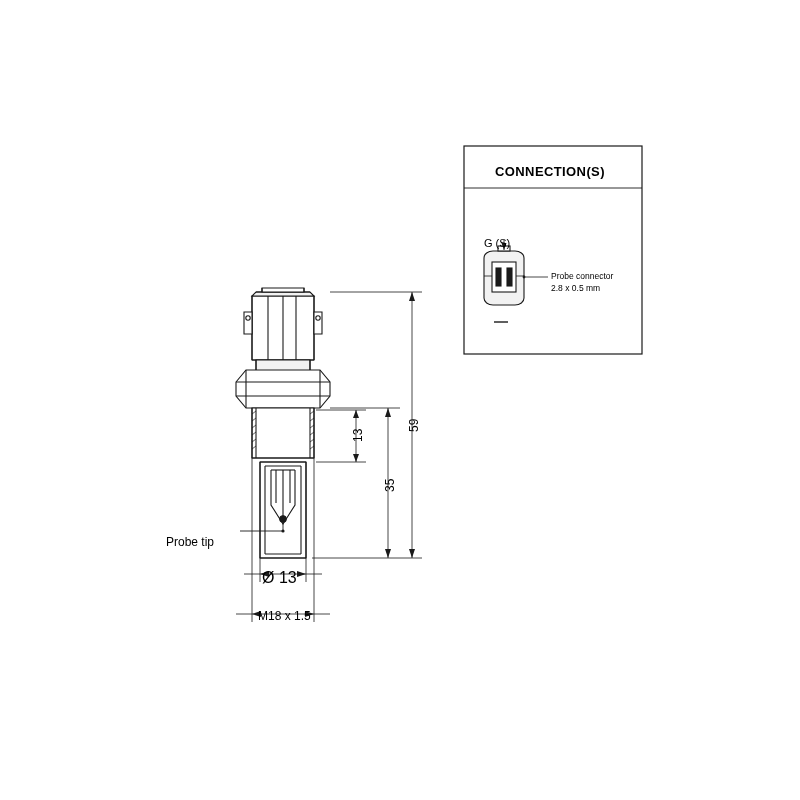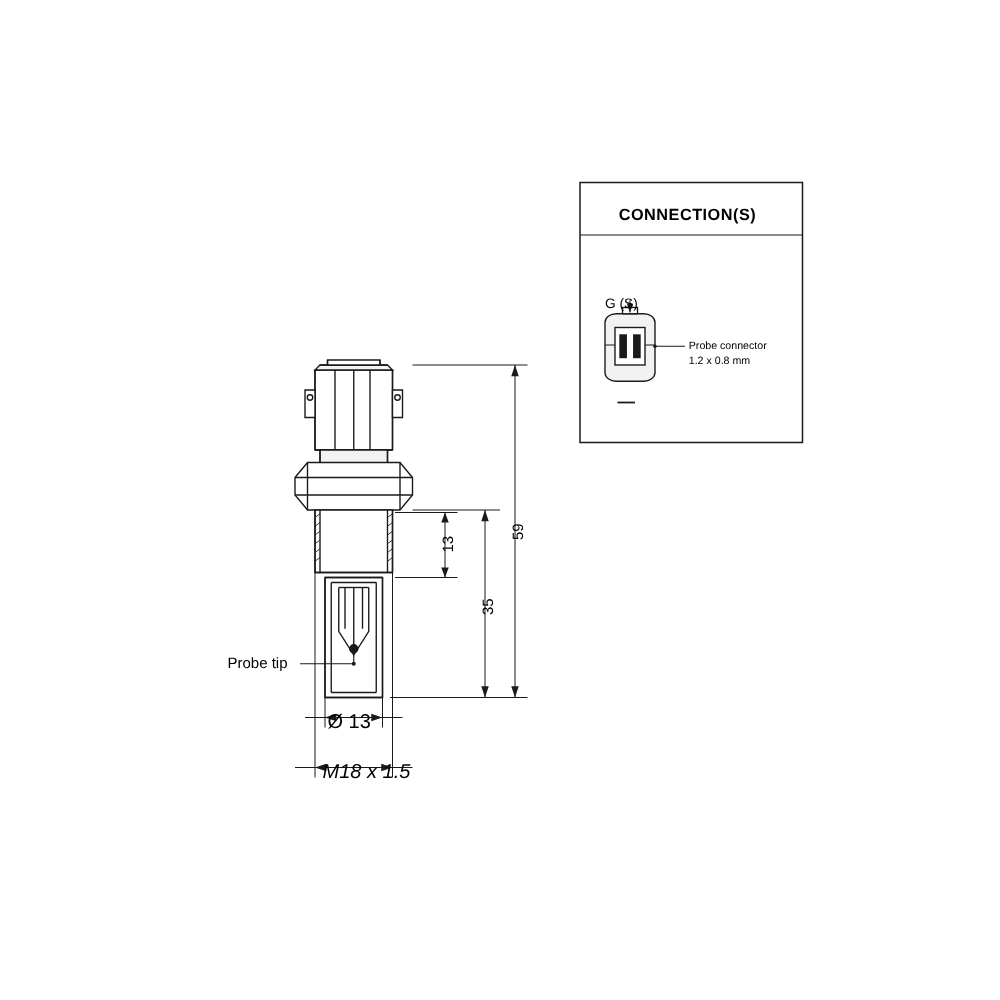--- a/index.html
+++ b/index.html
@@ -40,21 +40,21 @@
   }
   #connection-title {
     font-size: 13px;
     font-weight: bold;
     letter-spacing: 0.4px;
   }
   #probe-tip-label { font-size: 12px; }
   #blade-line1, #blade-line2 { font-size: 8.5px; }
   #gs-label { font-size: 11px; margin-top: 16px; }
   #dia-label { font-size: 16px; }
-  #thread-label { font-size: 16px; font-style: italic; }
+  #thread-label { font-size: 12px; }
   .dim-v { font-size: 12px; }
 </style>
 </head>
 <body>
 
 <div id="stage">
 
   <svg class="draw" viewBox="0 0 800 800">
     <g fill="none" stroke="#1a1a1a" stroke-width="1.1" stroke-linecap="butt">
 
@@ -222,23 +222,23 @@
 
     </g>
   </svg>
 
   <div class="lbl" id="connection-title" style="left:495px; top:165px;">CONNECTION(S)</div>
 
   <div class="lbl" id="gs-label" style="left:484px; top:222px;">G (S)</div>
 
   <div class="lbl" id="blade-line1" style="left:551px; top:272px;">Probe connector</div>
 
-  <div class="lbl" id="blade-line2" style="left:551px; top:284px;">1.2 x 0.8 mm</div>
-
-  <div class="lbl" id="probe-tip-label" style="left:166px; top:524px;margin-left:16px;">Probe tip</div>
+  <div class="lbl" id="blade-line2" style="left:551px; top:284px;">2.8 x 0.5 mm</div>
+
+  <div class="lbl" id="probe-tip-label" style="left:166px; top:536px;">Probe tip</div>
 
   <div class="lbl" id="dia-label" style="left:262px; top:570px;">Ø 13</div>
 
   <div class="lbl" id="thread-label" style="left:258px; top:610px;">M18 x 1.5</div>
 
   <div class="lbl vert dim-v" style="left:408px; top:432px;">59</div>
 
   <div class="lbl vert dim-v" style="left:384px; top:492px;">35</div>
 
   <div class="lbl vert dim-v" style="left:352px; top:442px;">13</div>

